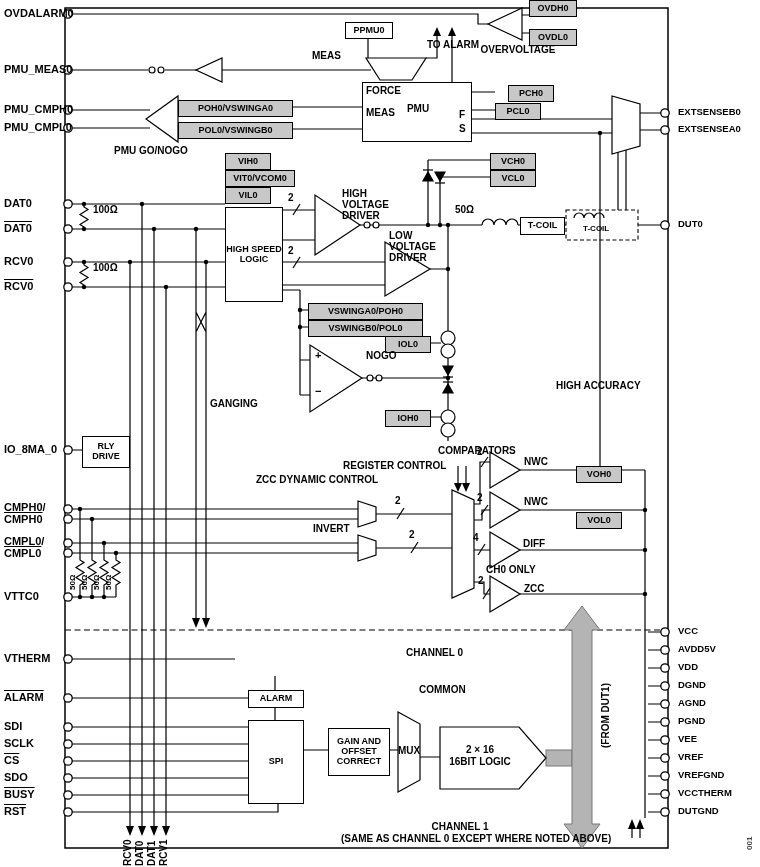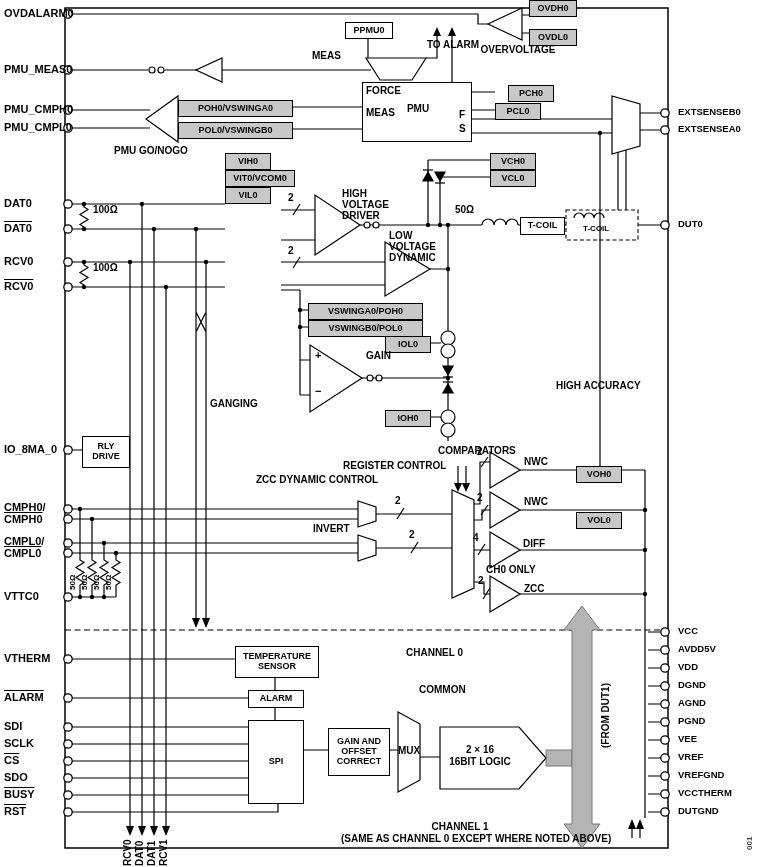--- a/index.html
+++ b/index.html
@@ -253,42 +253,42 @@
 <div class="gbox" style="left:225px;top:170px;width:68px;height:15px">VIT0/VCOM0</div>
 <div class="gbox" style="left:225px;top:187px;width:44px;height:15px">VIL0</div>
 <div class="gbox" style="left:490px;top:153px;width:44px;height:15px">VCH0</div>
 <div class="gbox" style="left:490px;top:170px;width:44px;height:15px">VCL0</div>
 <div class="wbox" style="left:362px;top:82px;width:108px;height:58px"></div>
 <div class="lbl s9" style="left:366px;top:86px">FORCE</div>
 <div class="lbl s9" style="left:366px;top:108px">MEAS</div>
 <div class="lbl c" style="left:400px;top:104px;width:36px">PMU</div>
 <div class="lbl s9" style="left:459px;top:110px">F</div>
 <div class="lbl s9" style="left:459px;top:124px">S</div>
+<div class="wbox wrap" style="left:225px;top:207px;width:56px;height:93px">HIGH SPEED LOGIC</div>
 <div class="wbox" style="left:520px;top:217px;width:43px;height:16px">T-COIL</div>
 <div class="gbox" style="left:308px;top:303px;width:113px;height:15px">VSWINGA0/POH0</div>
 <div class="gbox" style="left:308px;top:320px;width:113px;height:15px">VSWINGB0/POL0</div>
 <div class="gbox" style="left:385px;top:336px;width:44px;height:15px">IOL0</div>
 <div class="gbox" style="left:385px;top:410px;width:44px;height:15px">IOH0</div>
 <div class="gbox" style="left:576px;top:466px;width:44px;height:15px">VOH0</div>
 <div class="gbox" style="left:576px;top:512px;width:44px;height:15px">VOL0</div>
 <div class="wbox wrap" style="left:82px;top:436px;width:46px;height:30px">RLY DRIVE</div>
-<div class="wbox wrap" style="left:235px;top:646px;width:82px;height:30px">TEMPERATURE SENSOR</div>
 <div class="wbox" style="left:248px;top:690px;width:54px;height:16px">ALARM</div>
 <div class="wbox wrap" style="left:328px;top:728px;width:60px;height:46px">GAIN AND OFFSET CORRECT</div>
 <div class="wbox" style="left:248px;top:720px;width:54px;height:82px">SPI</div>
 
 <div class="lbl c" style="left:480px;top:45px;width:76px">OVERVOLTAGE</div>
 <div class="lbl c" style="left:423px;top:40px;width:60px">TO ALARM</div>
 <div class="lbl" style="left:312px;top:51px">MEAS</div>
 <div class="lbl" style="left:114px;top:146px">PMU GO/NOGO</div>
 <div class="lbl s9 wl" style="left:342px;top:189px;width:72px">HIGH VOLTAGE DRIVER</div>
-<div class="lbl s9 wl" style="left:389px;top:231px;width:72px">LOW VOLTAGE DYNAMIC</div>
+<div class="lbl s9 wl" style="left:389px;top:231px;width:72px">LOW VOLTAGE DRIVER</div>
 <div class="lbl s9" style="left:455px;top:205px">50Ω</div>
 <div class="lbl s8" style="left:583px;top:225px">T-COIL</div>
-<div class="lbl" style="left:366px;top:351px">GAIN</div>
+<div class="lbl" style="left:366px;top:351px">NOGO</div>
 <div class="lbl" style="left:315px;top:350px;font-size:11px">+</div>
 <div class="lbl" style="left:315px;top:386px;font-size:11px">−</div>
 <div class="lbl" style="left:210px;top:399px">GANGING</div>
 <div class="lbl" style="left:556px;top:381px">HIGH ACCURACY</div>
 <div class="lbl" style="left:438px;top:446px">COMPARATORS</div>
 <div class="lbl" style="left:343px;top:461px">REGISTER CONTROL</div>
 <div class="lbl" style="left:256px;top:475px">ZCC DYNAMIC CONTROL</div>
 <div class="lbl" style="left:313px;top:524px">INVERT</div>
 <div class="lbl s9" style="left:524px;top:457px">NWC</div>
 <div class="lbl s9" style="left:524px;top:497px">NWC</div>

